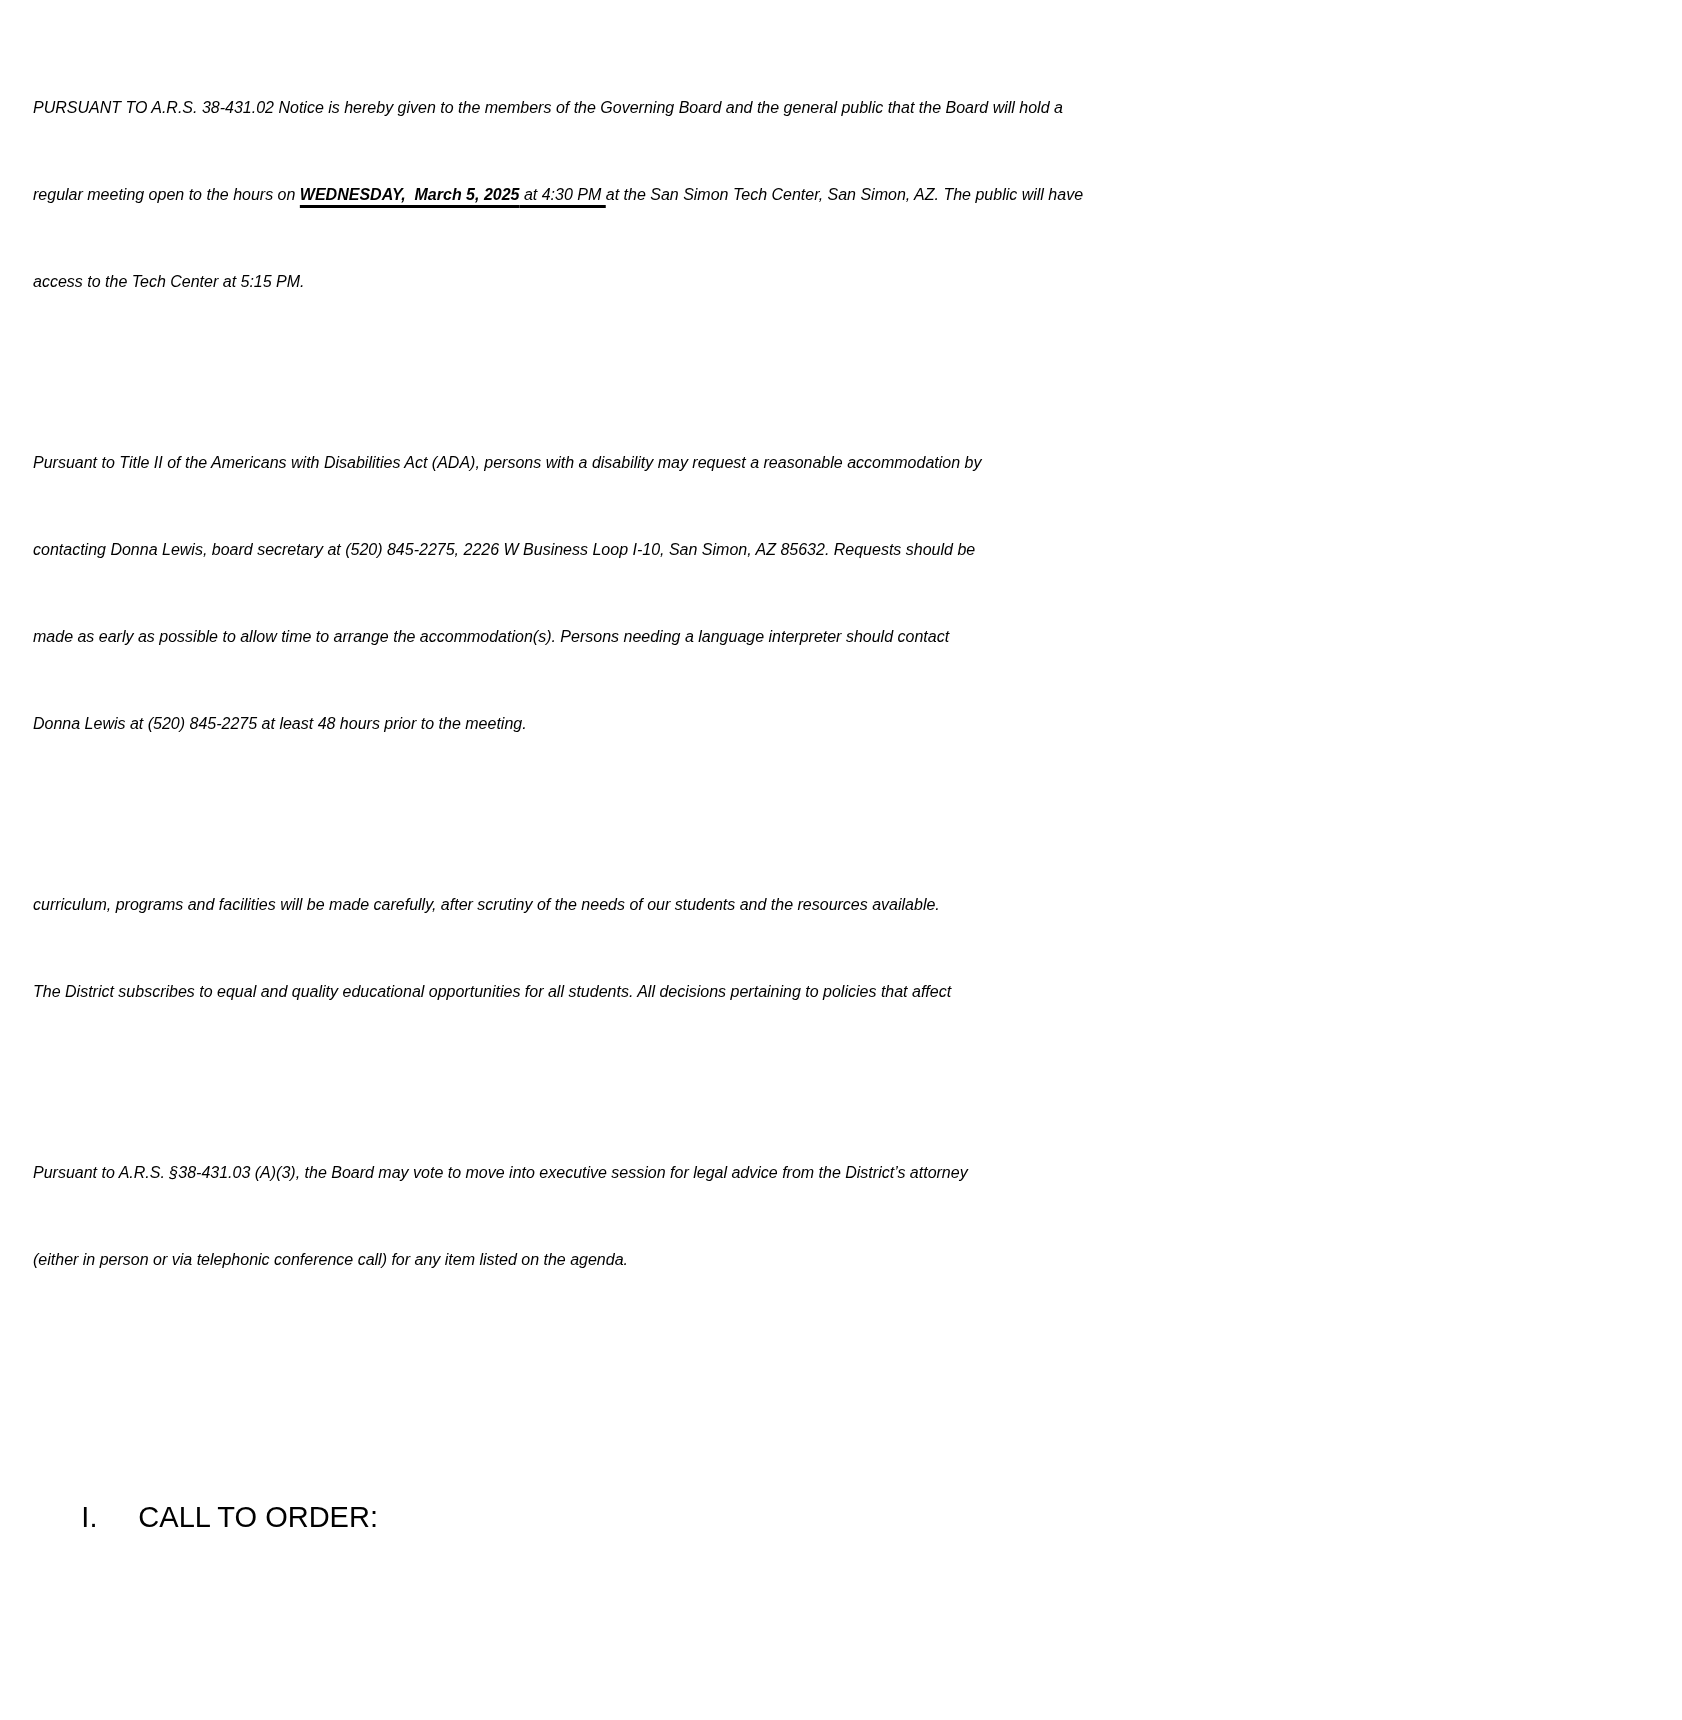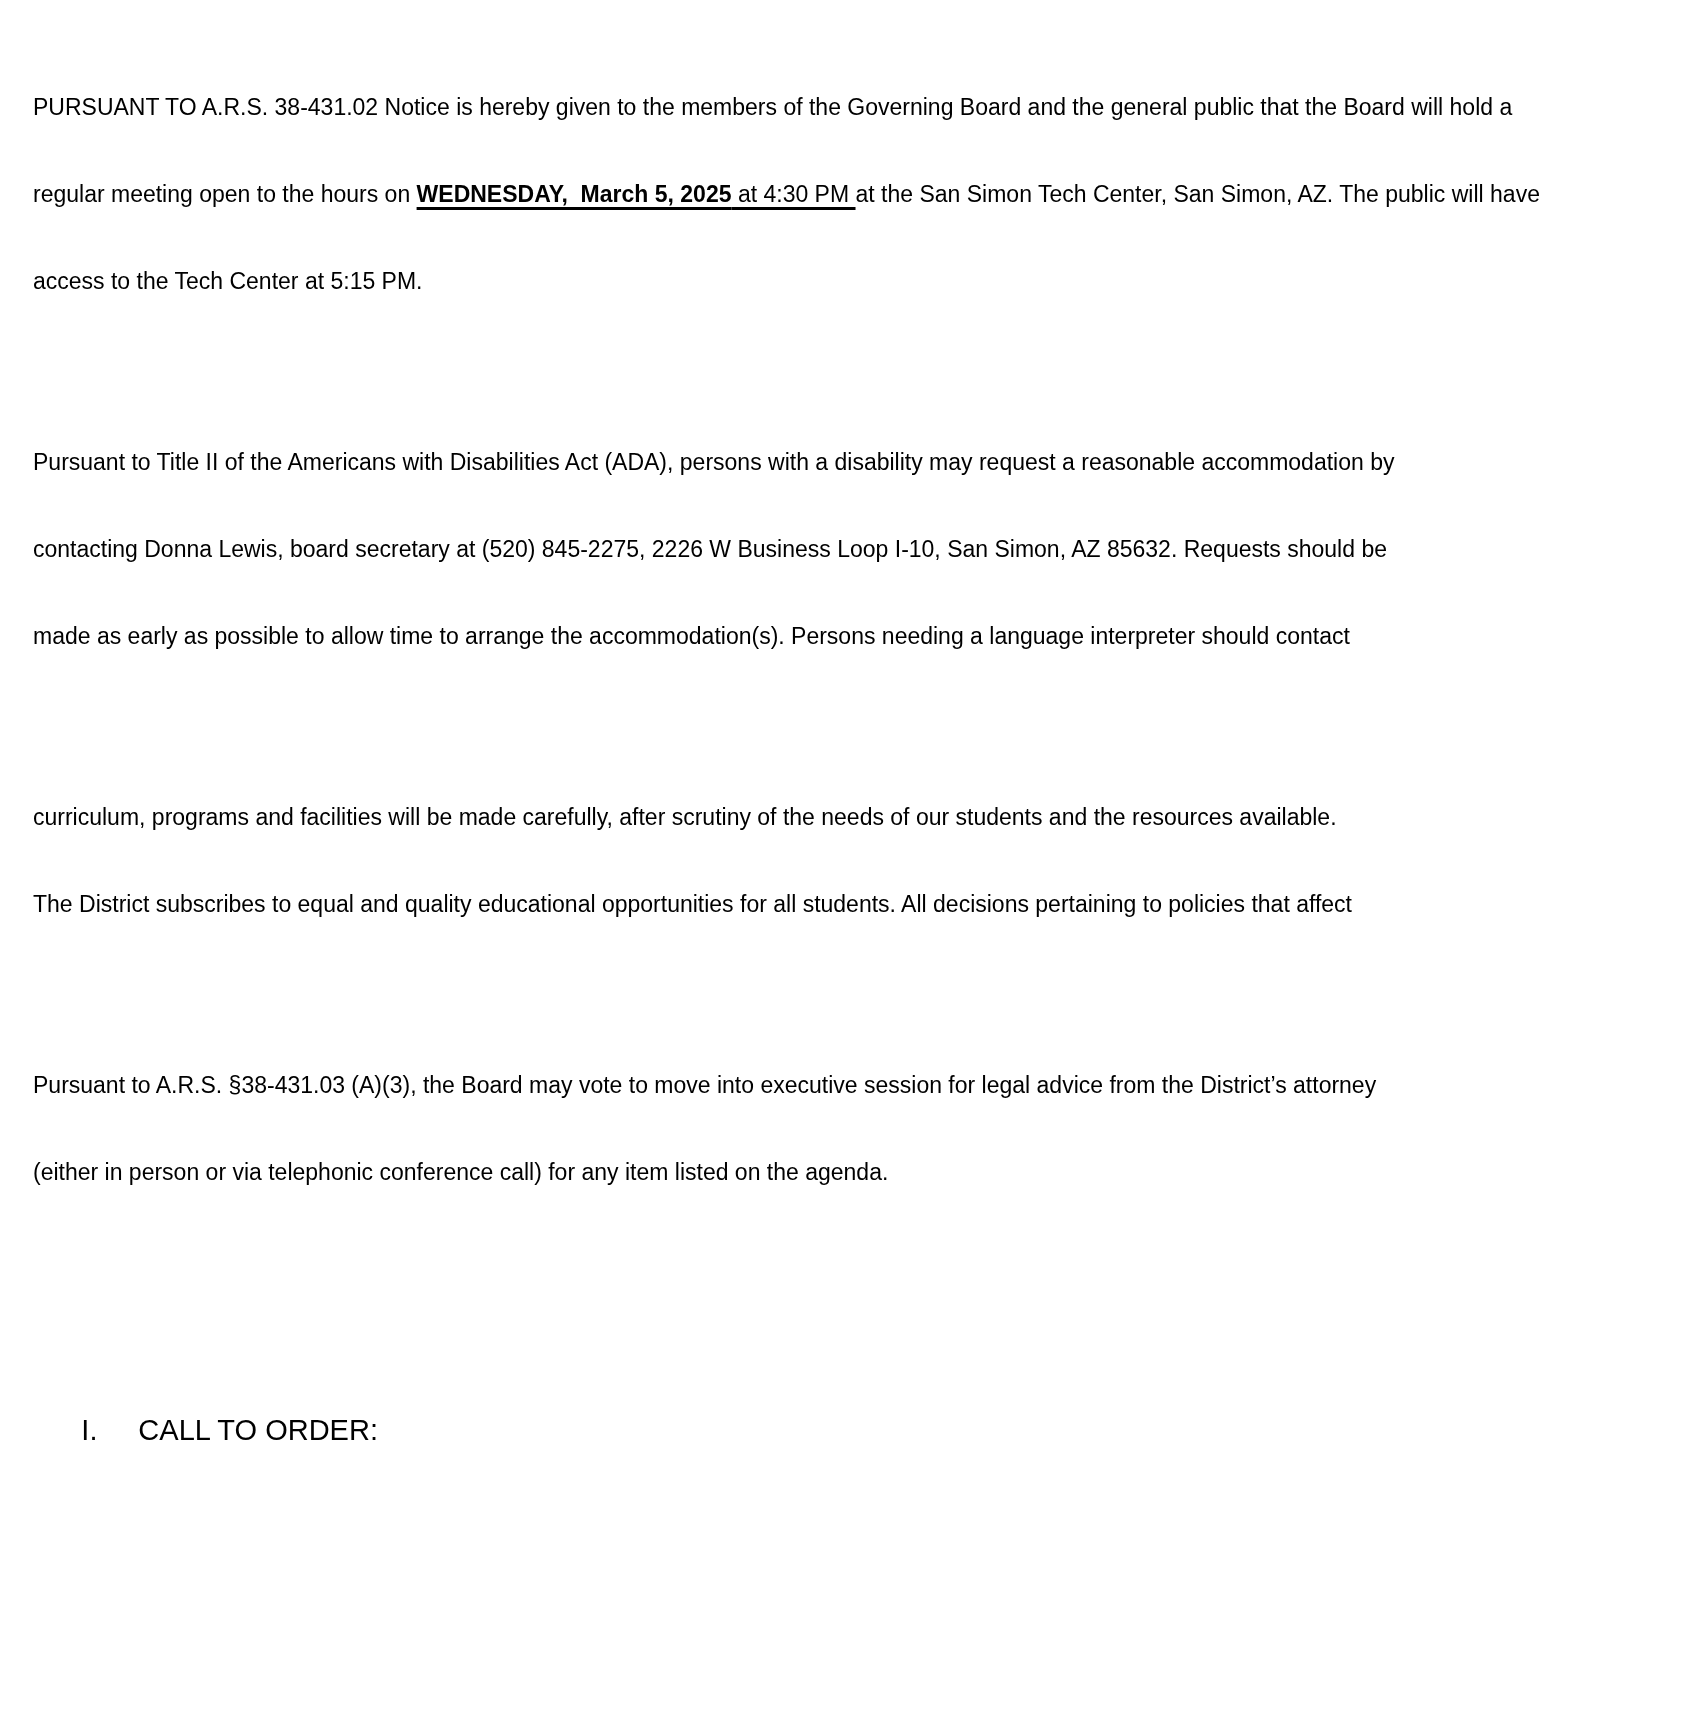--- a/index.html
+++ b/index.html
@@ -9,24 +9,25 @@
     height: 1720px;
     background: #ffffff;
     color: #000000;
     font-family: "Liberation Sans", sans-serif;
     overflow: hidden;
     box-sizing: border-box;
     padding: 35px 33px 0 33px;
   }
   
   .intro-para {
-    font-size: 23px;
+    font-size: 16px;
     line-height: 29px;
     margin: 0 0 36px 0;
     white-space: pre-wrap;
+    font-style: italic;
   }
   .intro-para.last { margin-bottom: 28px; }
   .line { display: block; }
   .emph-bold-underline {
     font-weight: bold;
     text-decoration: underline;
     text-decoration-thickness: 3px;
     text-underline-offset: 5px;
   }
   .underline-only {
@@ -51,20 +52,21 @@
   <p class="intro-para">
     <span class="line">PURSUANT TO A.R.S. 38-431.02 Notice is hereby given to the members of the Governing Board and the general public that the Board will hold a</span>
     <span class="line"><span>regular meeting open to the hours on </span><span class="emph-bold-underline">WEDNESDAY,  March 5, 2025</span><span class="underline-only"> at 4:30 PM </span><span>at the San Simon Tech Center, San Simon, AZ. The public will have</span></span>
     <span class="line">access to the Tech Center at 5:15 PM.</span>
   </p>
 
   <p class="intro-para">
     <span class="line">Pursuant to Title II of the Americans with Disabilities Act (ADA), persons with a disability may request a reasonable accommodation by</span>
     <span class="line">contacting Donna Lewis, board secretary at (520) 845-2275, 2226 W Business Loop I-10, San Simon, AZ 85632. Requests should be</span>
     <span class="line">made as early as possible to allow time to arrange the accommodation(s). Persons needing a language interpreter should contact</span>
+    <span class="line">Donna Lewis at (520) 845-2275 at least 48 hours prior to the meeting.</span>
   </p>
 
   <p class="intro-para">
     <span class="line">curriculum, programs and facilities will be made carefully, after scrutiny of the needs of our students and the resources available.</span>
     <span class="line">The District subscribes to equal and quality educational opportunities for all students. All decisions pertaining to policies that affect</span>
   </p>
 
   <p class="intro-para last">
     <span class="line">Pursuant to A.R.S. §38-431.03 (A)(3), the Board may vote to move into executive session for legal advice from the District’s attorney</span>
     <span class="line">(either in person or via telephonic conference call) for any item listed on the agenda.</span>

